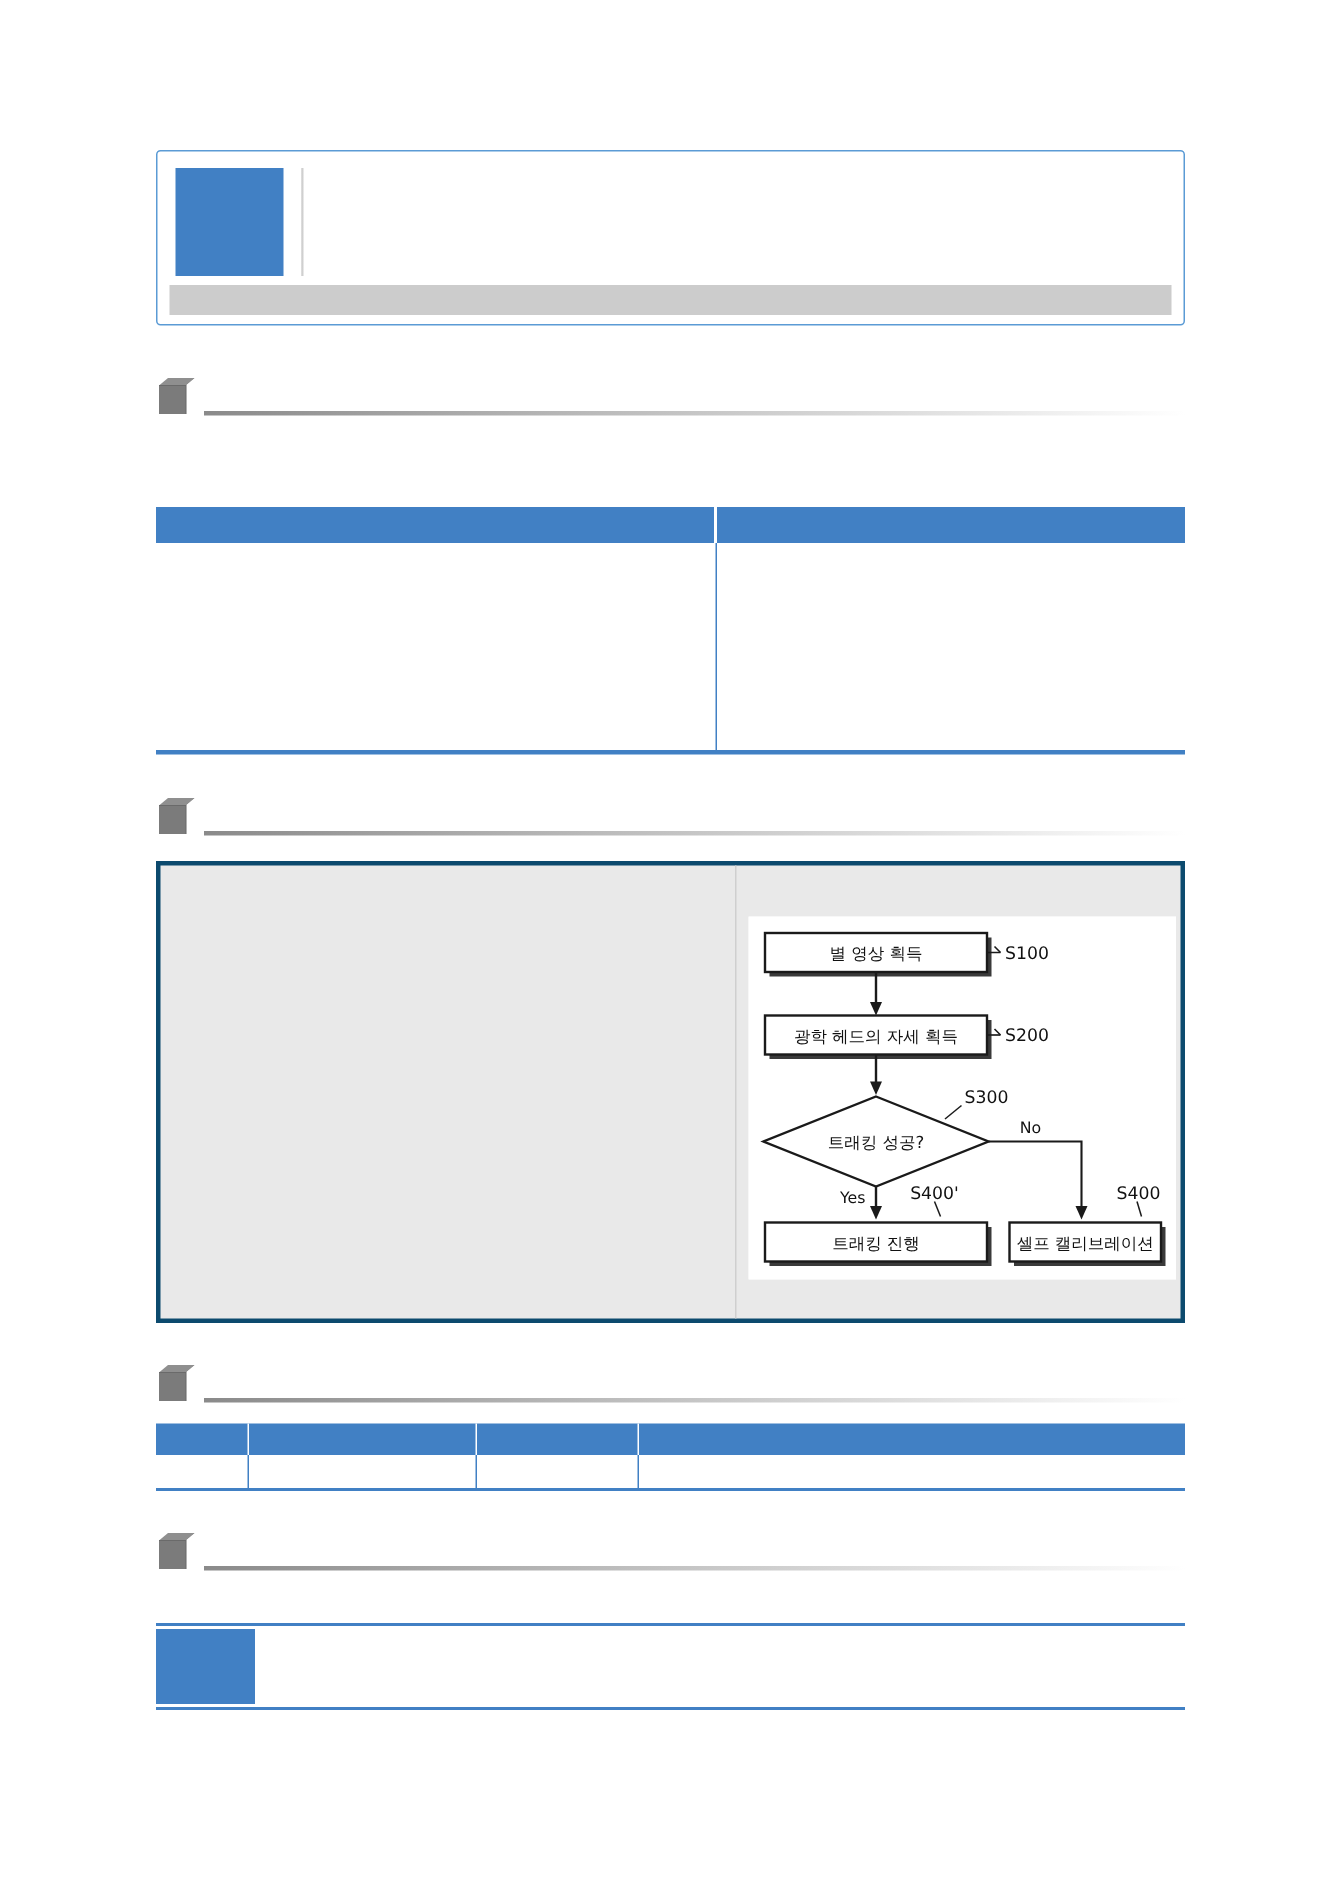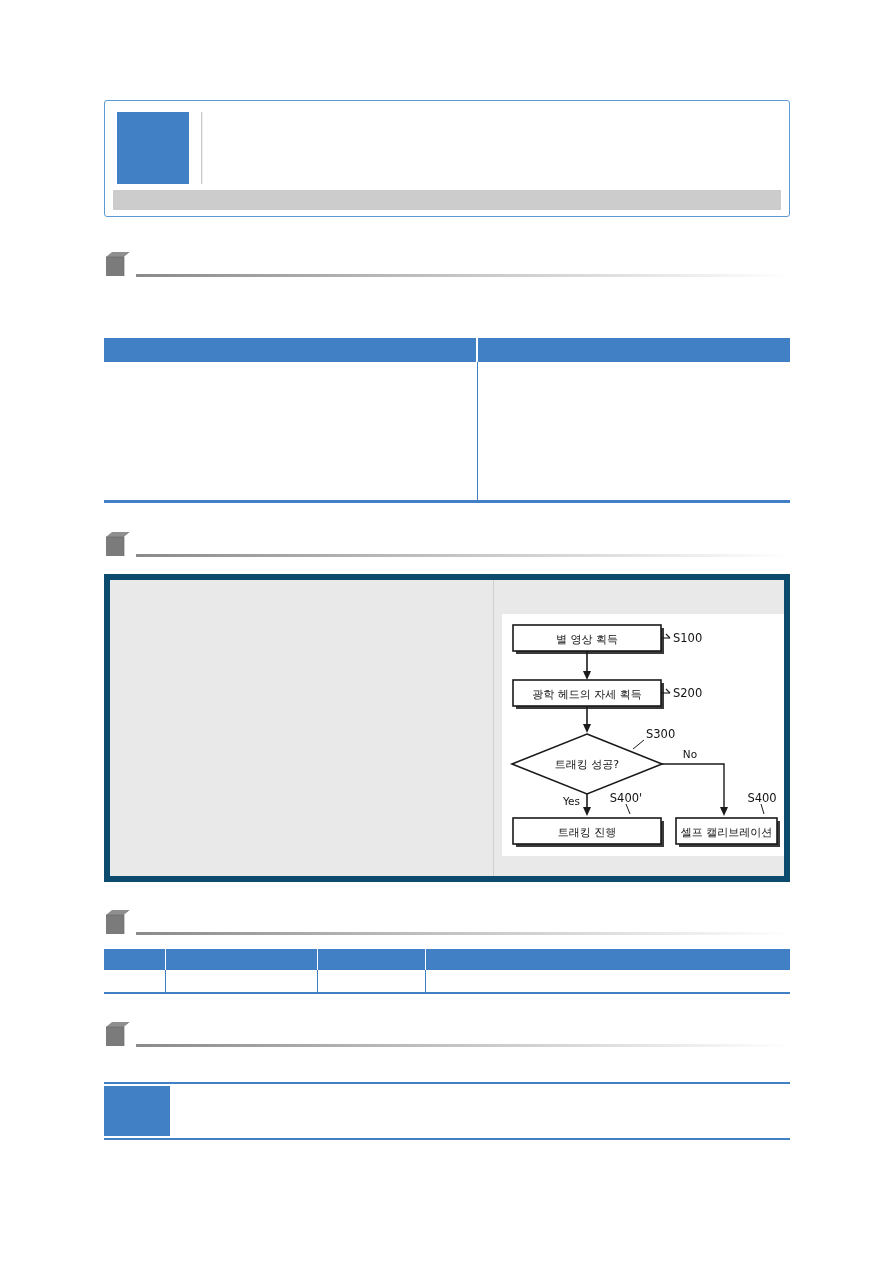--- a/index.html
+++ b/index.html
@@ -175,21 +175,21 @@
   .bib-body-cell.c2 { flex: 1; }
 
   
   .panel {
     position: absolute;
     left: 104px;
     top: 574px;
     width: 686px;
     height: 308px;
     background: #E9E9E9;
-    border: 6px solid #0c4a6e;
+    border: 3px solid #0c4a6e;
     box-sizing: border-box;
     display: flex;
   }
   .panel-left {
     width: 384px;
     box-sizing: border-box;
     border-right: 1px solid #cfcfcf;
     padding: 10px 12px;
     font-size: 11px;
     line-height: 16px;

